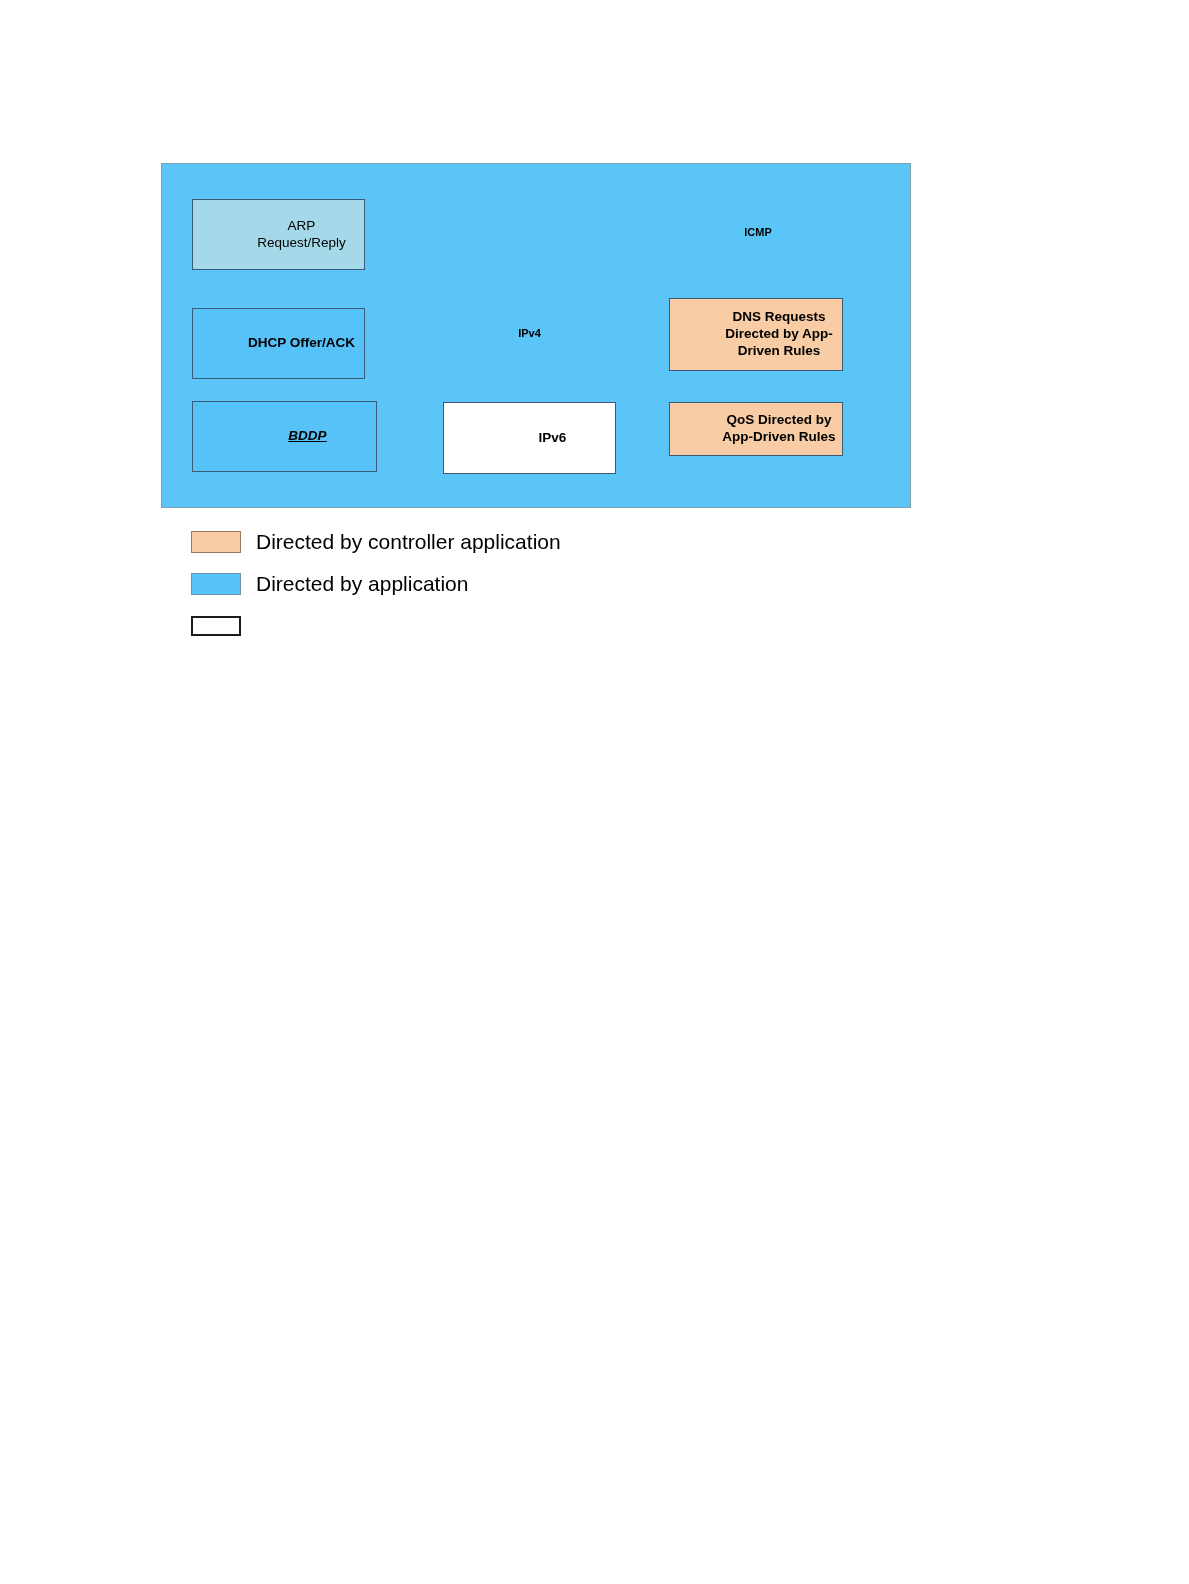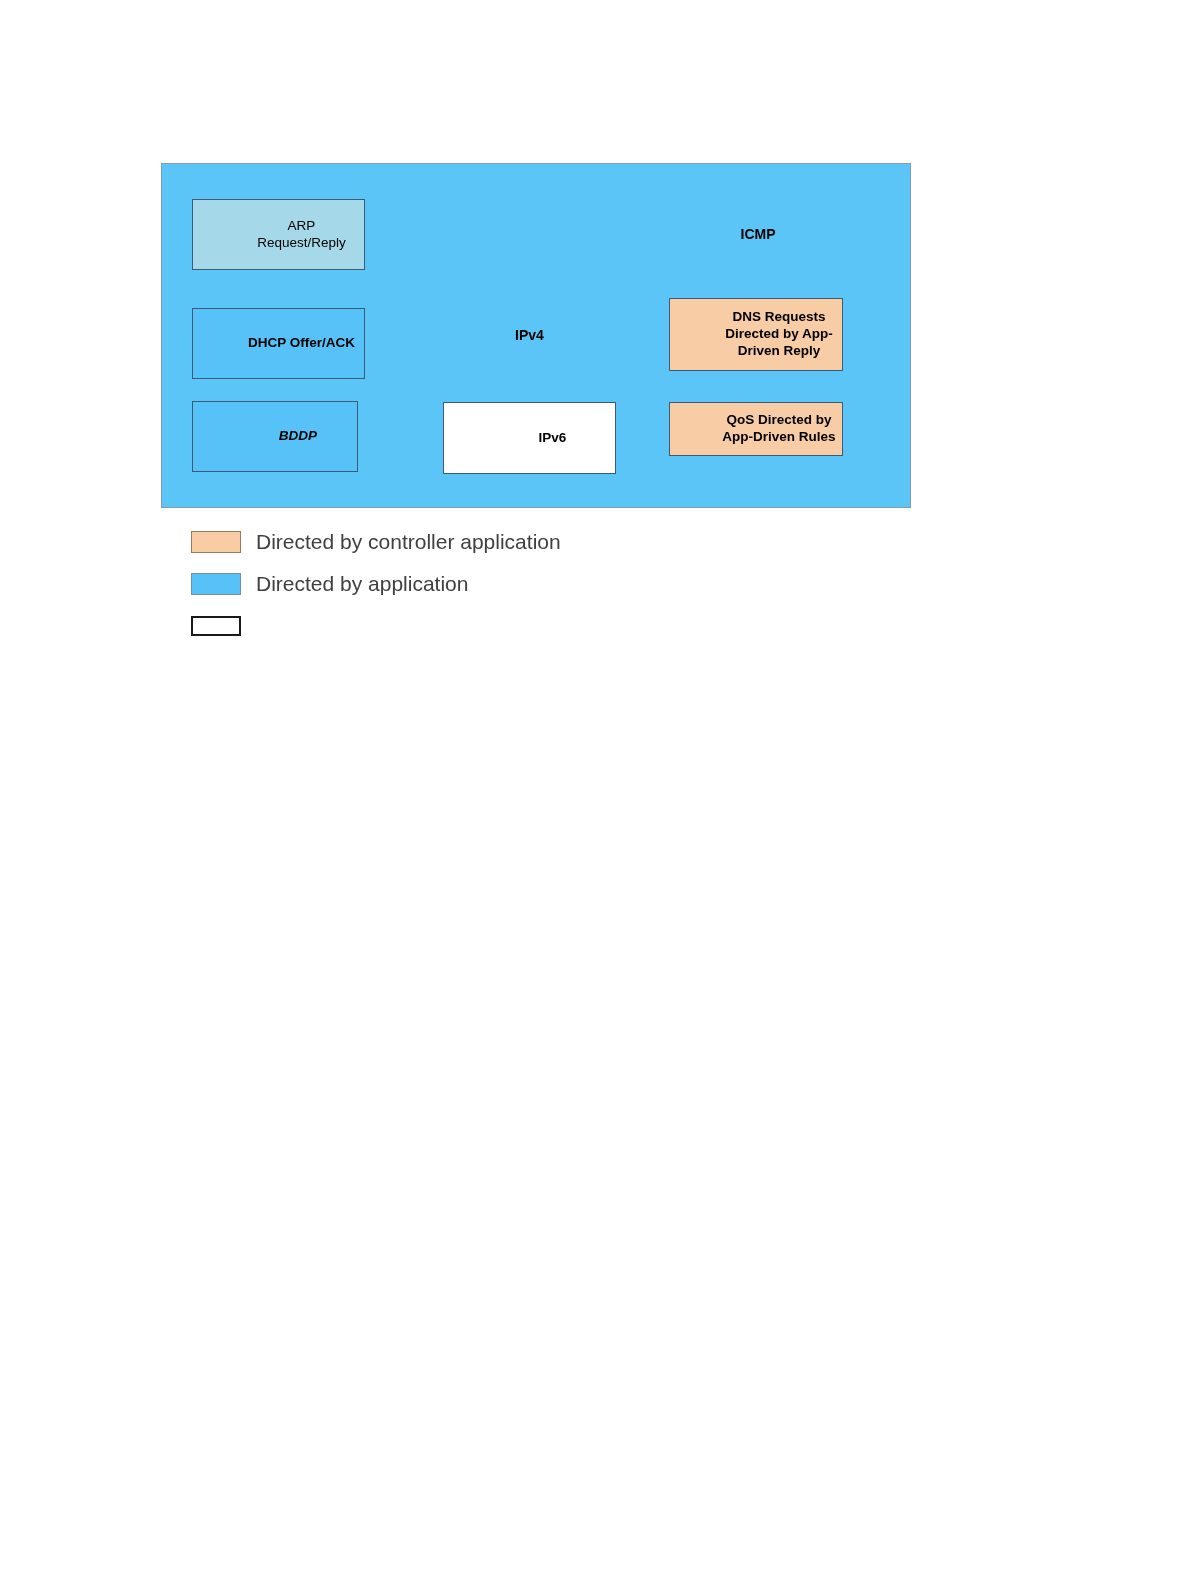--- a/index.html
+++ b/index.html
@@ -53,30 +53,30 @@
   .fill-white     { background: #FFFFFF; }
 
   
   .txt-regular { font-weight: 400; font-size: 13.5px; }
   .txt-bold    { font-weight: 700; font-size: 13.5px; }
   .txt-bolditalic { font-weight: 700; font-style: italic; font-size: 13.5px; }
 
   
   #node-arp   { left: 30px;  top: 35px;  width: 173px; height: 71px; }
   #node-dhcp  { left: 30px;  top: 144px; width: 173px; height: 71px; }
-  #node-bddp  { left: 30px;  top: 237px; width: 166px; height: 71px; }
+  #node-bddp  { left: 30px;  top: 237px; width: 185px; height: 71px; text-decoration: underline; }
   #node-ipv6  { left: 281px; top: 238px; width: 173px; height: 72px; }
   #node-dns   { left: 507px; top: 134px; width: 174px; height: 73px; }
   #node-qos   { left: 507px; top: 238px; width: 174px; height: 54px; }
 
   
   .free-label {
     position: absolute;
     font-weight: 700;
-    font-size: 14px;
+    font-size: 11px;
     text-align: center;
     white-space: nowrap;
   }
   #label-icmp { left: 520px; top: 62px; width: 152px; }
   #label-ipv4 { left: 281px; top: 163px; width: 173px; }
 
   
   #legend {
     position: absolute;
     left: 191px;
@@ -105,21 +105,21 @@
   }
   .swatch-white {
     background: #FFFFFF;
     border: 2px solid #1A1A1A;
     height: 20px;
   }
   .legend-text {
     font-size: 21px;
     font-weight: 400;
     white-space: nowrap;
-    color: #404040;
+    color: #000000;
   }
 </style>
 </head>
 <body>
 
 <div id="diagram-canvas">
 
   <div class="node fill-lightcyan" id="node-arp">
     <span class="node-label txt-regular">ARP Request/Reply</span>
   </div>
@@ -130,21 +130,21 @@
 
   <div class="node fill-blue" id="node-bddp">
     <span class="node-label txt-bolditalic">BDDP</span>
   </div>
 
   <div class="node fill-white" id="node-ipv6">
     <span class="node-label txt-bold">IPv6</span>
   </div>
 
   <div class="node fill-peach" id="node-dns">
-    <span class="node-label txt-bold">DNS Requests Directed by App-Driven Reply</span>
+    <span class="node-label txt-bold">DNS Requests Directed by App-Driven Rules</span>
   </div>
 
   <div class="node fill-peach" id="node-qos">
     <span class="node-label txt-bold">QoS Directed by App-Driven Rules</span>
   </div>
 
   <div class="free-label" id="label-icmp">ICMP</div>
 
   <div class="free-label" id="label-ipv4">IPv4</div>
 </div>

